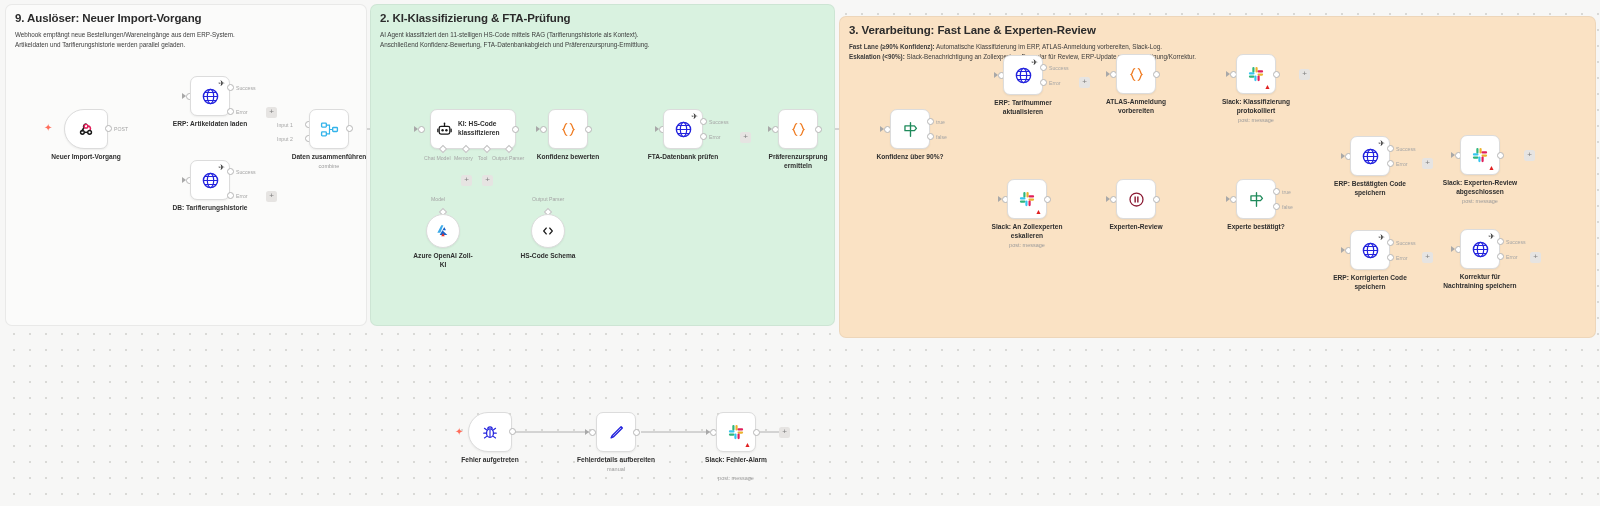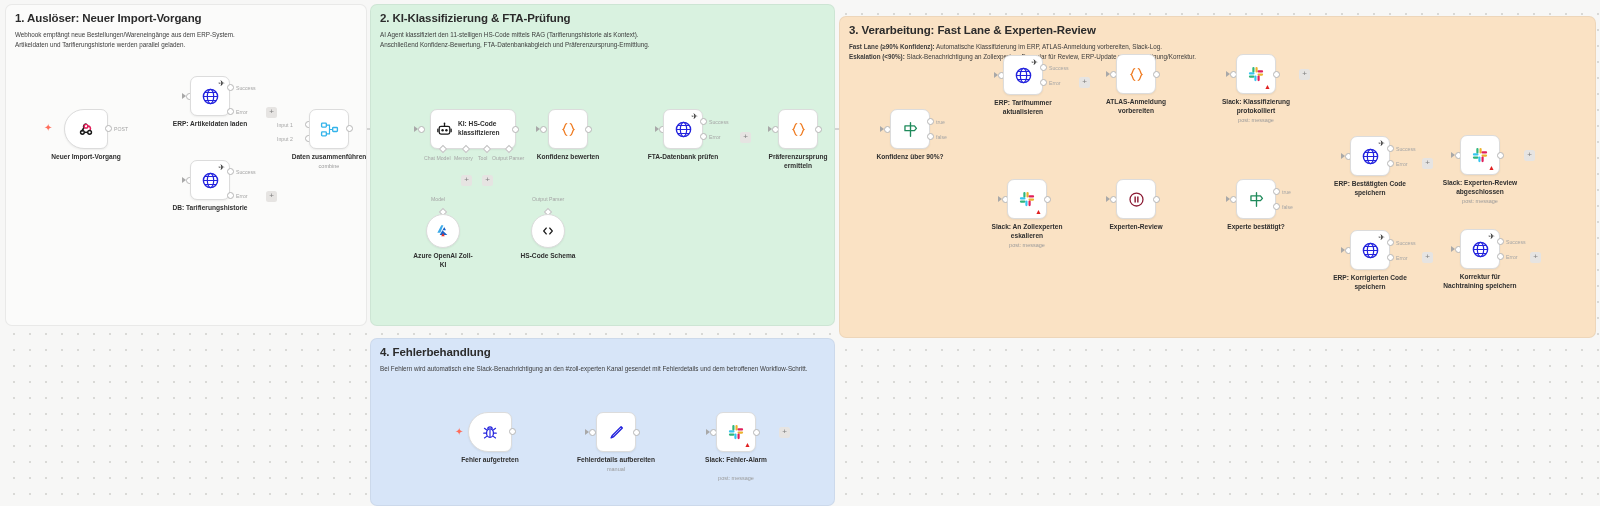--- a/index.html
+++ b/index.html
@@ -221,21 +221,21 @@
     <path class="wire" d="M1506,155 L1524,155"></path>
     <path class="wire" d="M1506,249 L1524,249"></path>
     <path class="wire" d="M1455,155 L1448,155 L1448,265 L1488,265"></path>
 
     <path class="wire" d="M512,432 L589,432"></path>
     <path class="wire" d="M641,432 L710,432"></path>
     <path class="wire" d="M760,432 L779,432"></path>
   </svg>
 
   <div class="panel" id="panel1">
-    <div class="panel-title">1. Auslöser: Neuer Import-Vorgang</div>
+    <div class="panel-title">9. Auslöser: Neuer Import-Vorgang</div>
     <div class="panel-desc">
       <div>Webhook empfängt neue Bestellungen/Wareneingänge aus dem ERP-System.</div>
       <div>Artikeldaten und Tarifierungshistorie werden parallel geladen.</div>
     </div>
   </div>
 
   <div class="sparkle" style="left:44px; top:123px;">✦</div>
 
   <div class="node trigger" style="left:64px; top:109px;">
     <svg class="icon" width="18" height="18" viewBox="0 0 24 24">
@@ -584,26 +584,20 @@
     </svg>
     <div class="node-label">Korrektur für
 Nachtraining speichern</div>
   </div>
   <div class="port" style="left:1497px; top:238px;"></div>
   <div class="port-label" style="left:1506px; top:239px;">Success</div>
   <div class="port" style="left:1497px; top:253px;"></div>
   <div class="port-label" style="left:1506px; top:254px;">Error</div>
   <div class="plusbtn" style="left:1530px; top:252px;">+</div>
 
-  <div class="panel" id="panel4">
-    <div class="panel-title">4. Fehlerbehandlung</div>
-    <div class="panel-desc">
-      <div>Bei Fehlern wird automatisch eine Slack-Benachrichtigung an den #zoll-experten Kanal gesendet mit Fehlerdetails und dem betroffenen Workflow-Schritt.</div>
-    </div>
-  </div>
 
   <div class="sparkle" style="left:455px; top:427px;">✦</div>
   <div class="node trigger" style="left:468px; top:412px;">
     <svg class="icon" width="18" height="18" viewBox="0 0 24 24">
       <ellipse cx="12" cy="13.5" rx="4.6" ry="5.6" fill="none" stroke="#2323dd" stroke-width="1.7"></ellipse>
       <path d="M12 9v9M7.4 13.5H3.6M20.4 13.5h-3.8M7.6 9.3 4.6 7M16.4 9.3 19.4 7M7.6 17.8 4.6 20M16.4 17.8 19.4 20" stroke="#2323dd" stroke-width="1.5" stroke-linecap="round"></path>
       <path d="M9 8.2c0-1.7 1.3-3 3-3s3 1.3 3 3" fill="none" stroke="#2323dd" stroke-width="1.6"></path>
     </svg>
     <div class="node-label">Fehler aufgetreten</div>
   </div>

